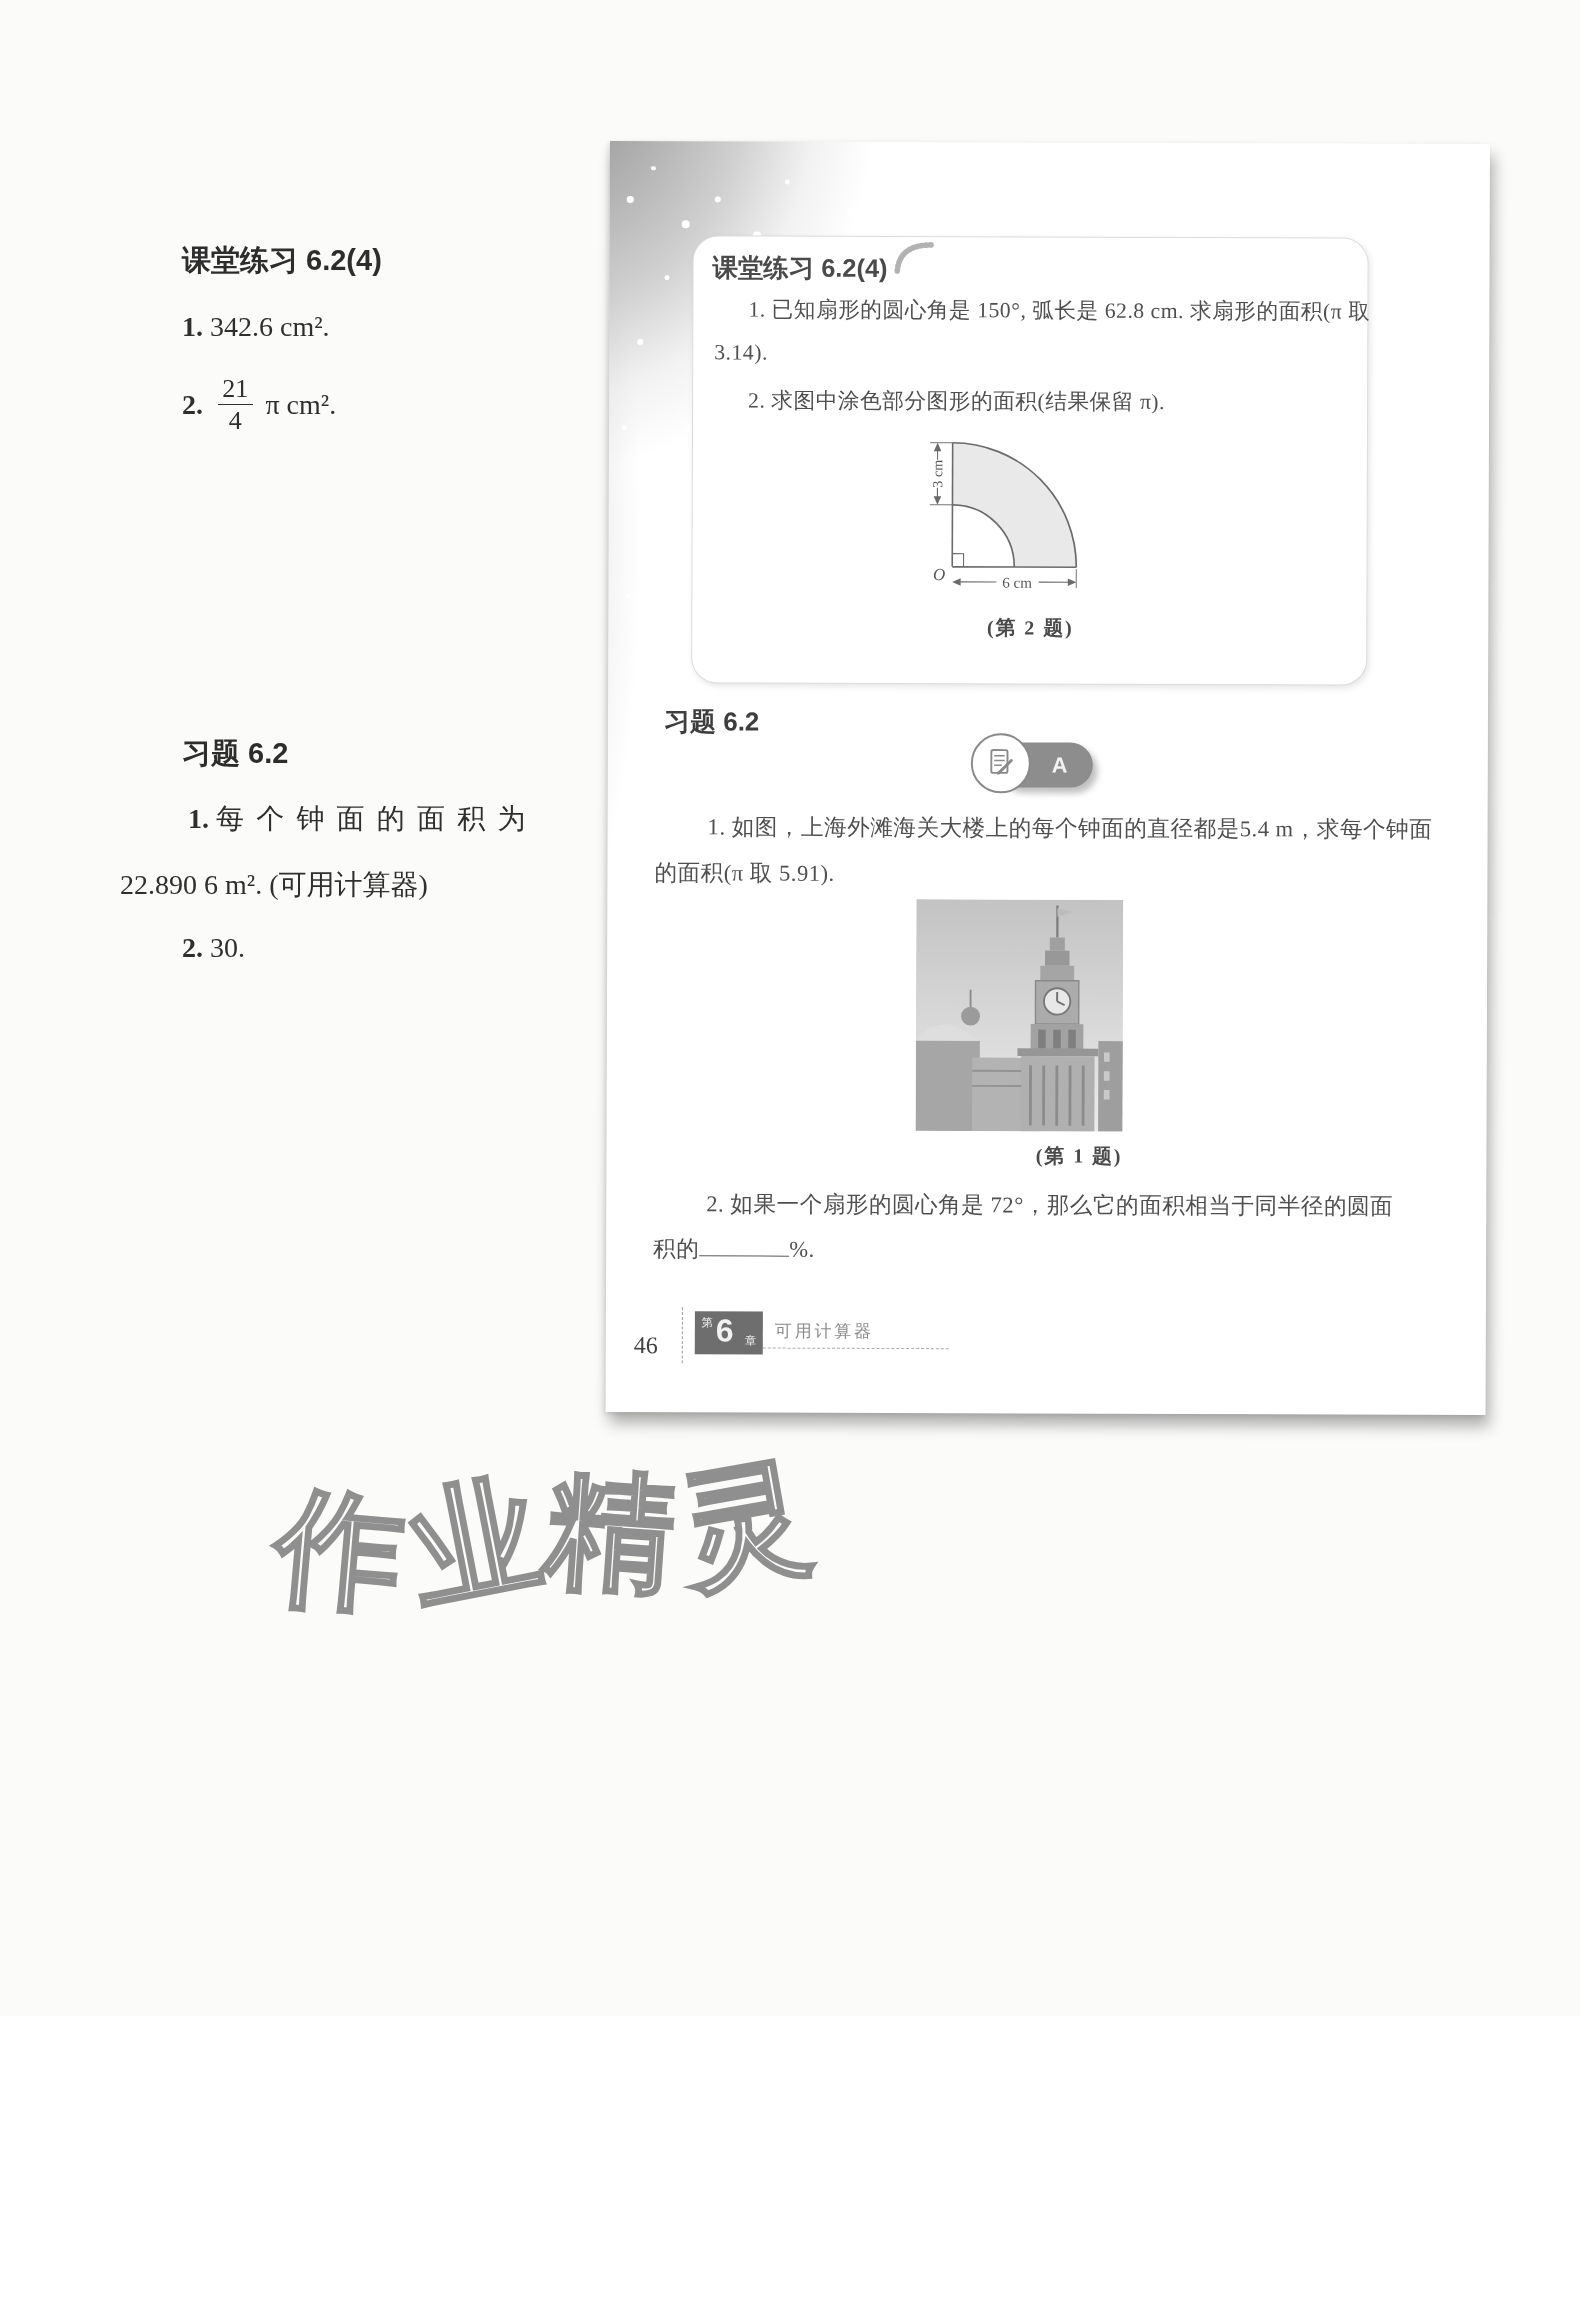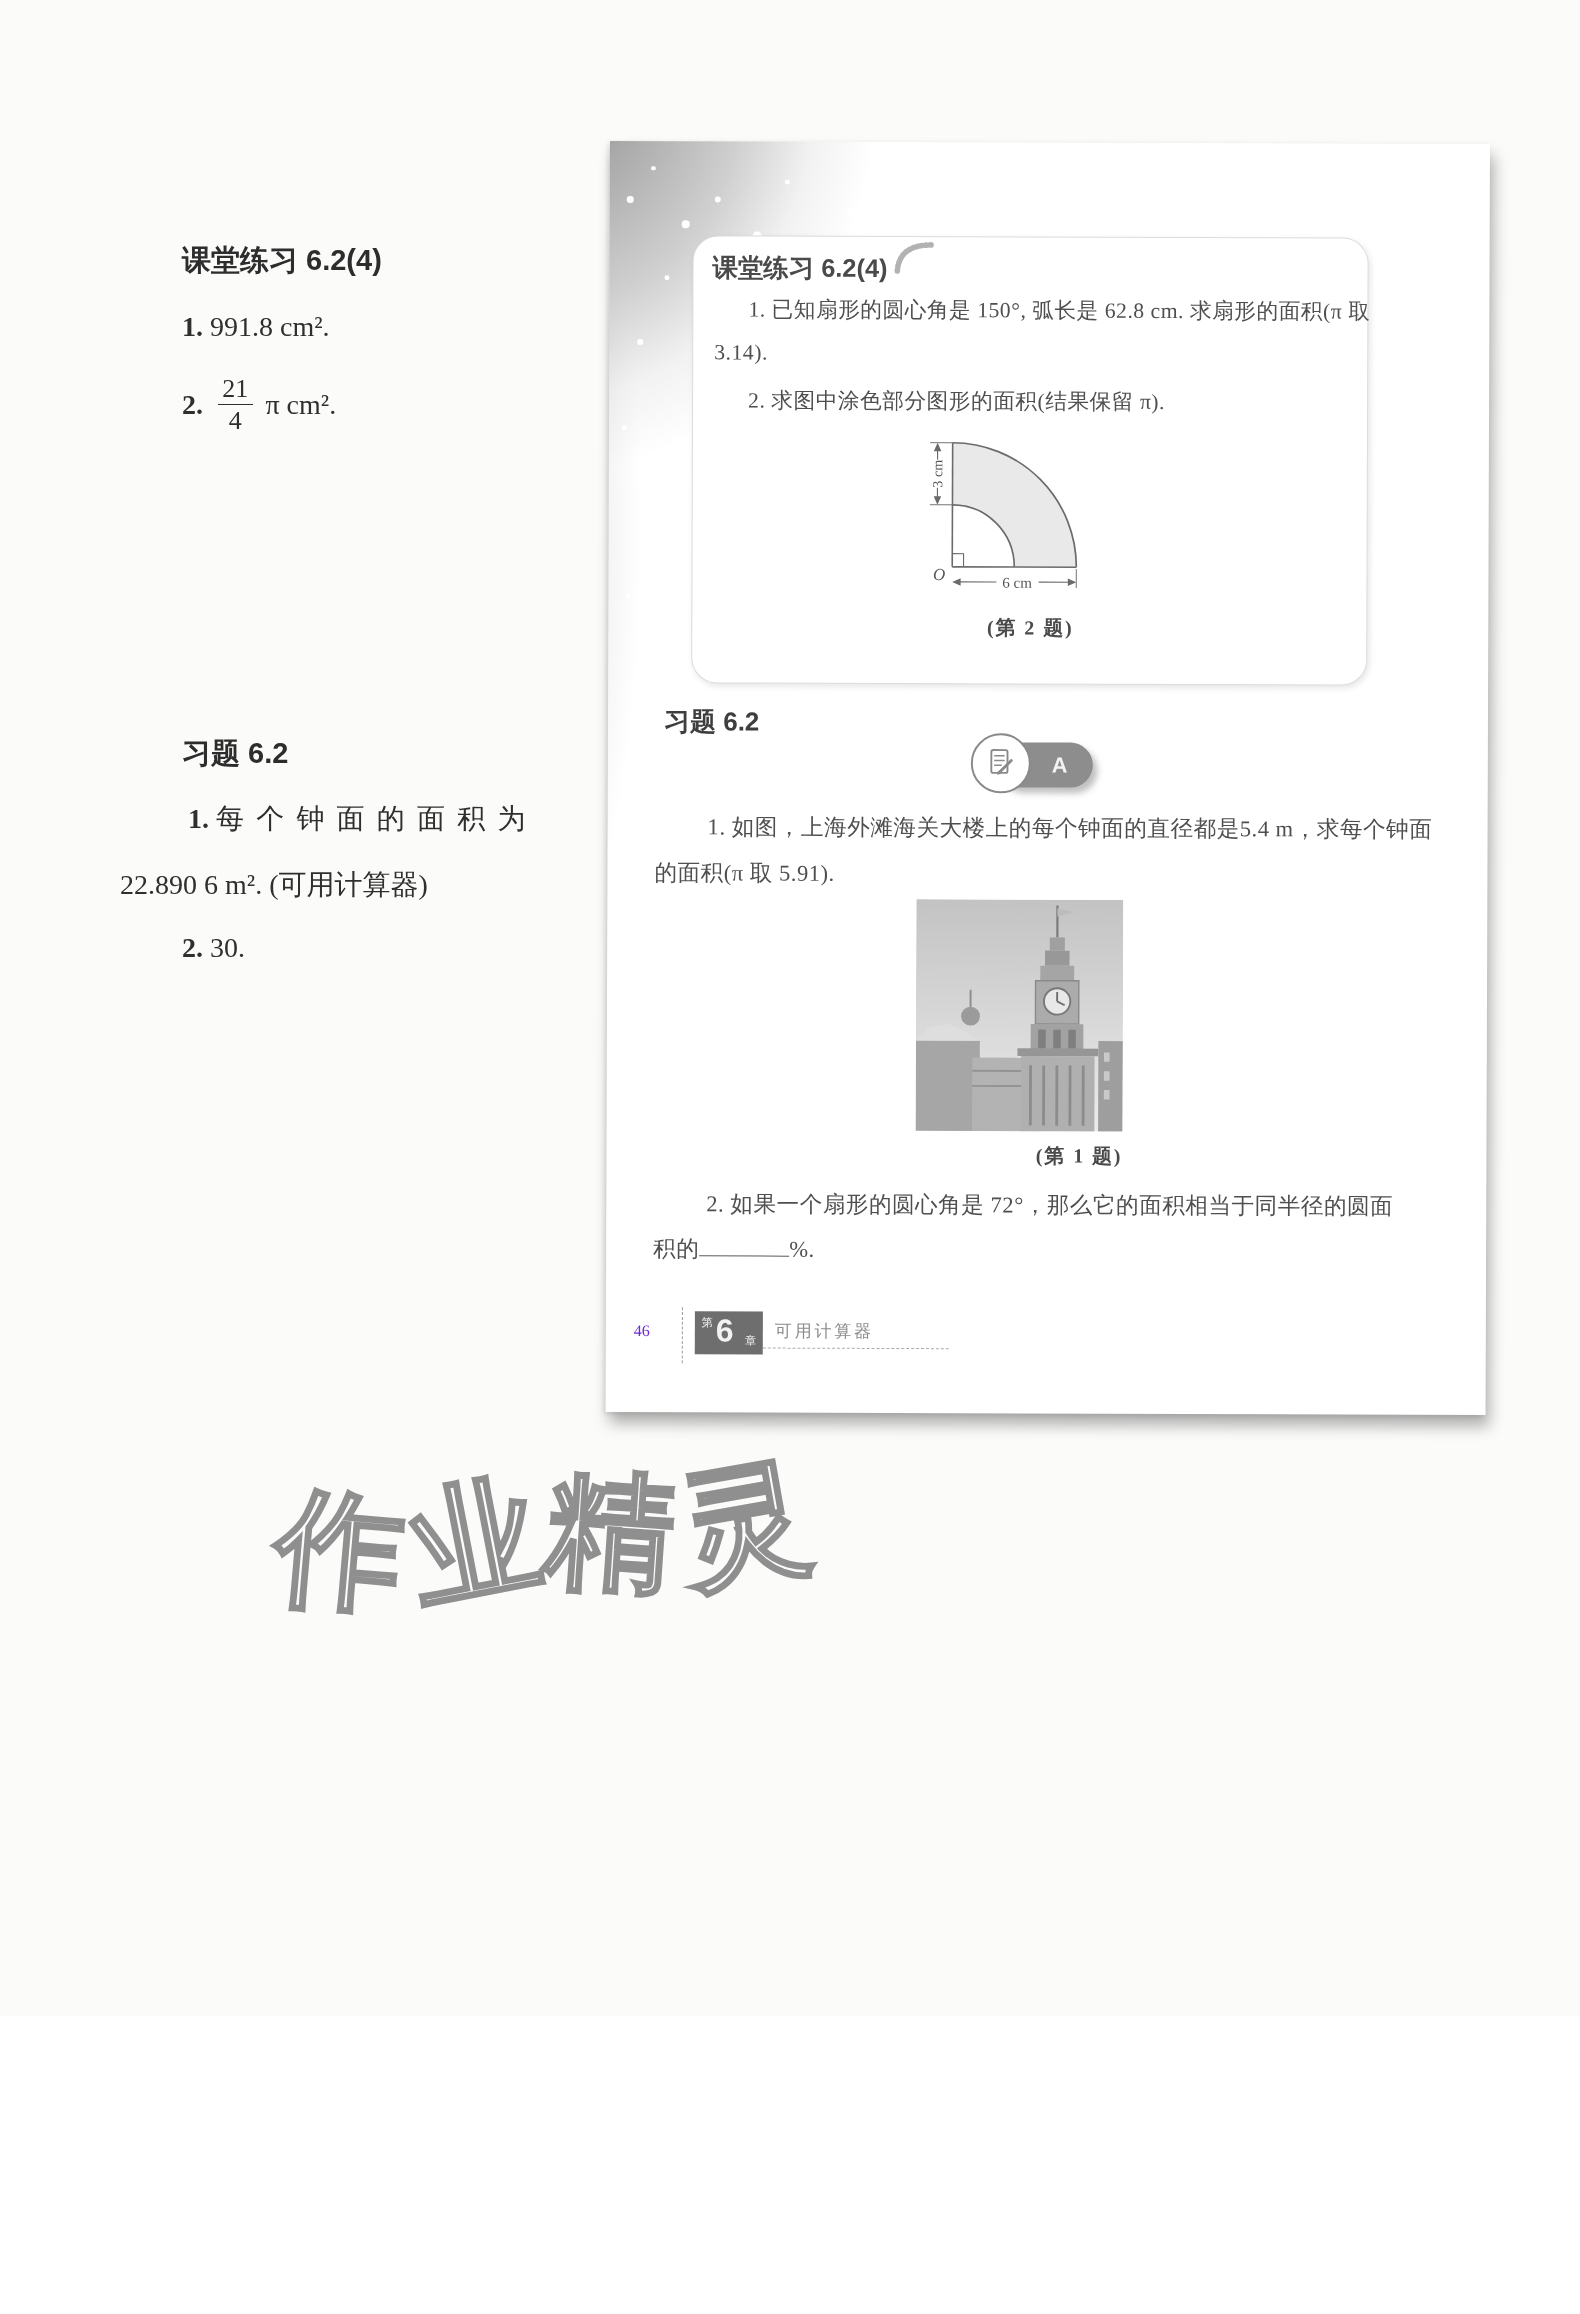--- a/index.html
+++ b/index.html
@@ -41,21 +41,21 @@
   .badge-pill { position:absolute; left:26px; top:8.5px; width:96px; height:45px; border-radius:24.5px; background:#8d8d8d;
                 box-shadow:4.7px 5.6px 6.6px rgba(130,130,130,.50); }
   .badge-letter { position:absolute; left:55px; top:10.4px; color:#f3f3f3; font-family:"Liberation Sans",sans-serif; font-weight:bold; font-size:21.7px; }
   .badge-circle { position:absolute; left:0; top:0; width:60px; height:60px; border-radius:50%; background:#fff; border:2.4px solid #8a8a8a; display:flex; align-items:center; justify-content:center; }
 
   .photo { position:absolute; left:309px; top:757px; width:207px; height:232px; }
   .photo-caption { position:absolute; left:309px; width:207px; top:1000px; text-align:right; font-size:20px; font-weight:bold; color:#4a4a4a; letter-spacing:1.9px; }
   .blank-line { display:inline-block; width:90px; height:21px; border-bottom:1.5px solid #5a5a5a; vertical-align:baseline; }
 
   .footer { position:absolute; left:0; top:1166px; width:880px; height:66px; }
-  .f-page { position:absolute; left:28px; top:15px; font-size:16px; color:#6d28d9; }
+  .f-page { position:absolute; left:28px; top:25px; font-size:24px; color:#404040; }
   .f-div { position:absolute; left:76px; top:0; height:56px; border-left:1.9px dashed #9a9a9a; }
   .f-box { position:absolute; left:89px; top:3.8px; width:68px; height:43px; background:#6e6e6e; color:#f2f2f2;
            font-family:"Liberation Sans",sans-serif; }
   .f-box .pre { position:absolute; left:6.6px; top:4.7px; font-size:11.3px; }
   .f-box .num { position:absolute; left:21px; top:0.9px; font-size:32px; font-weight:bold; }
   .f-box .post { position:absolute; right:6.6px; bottom:5.6px; font-size:11.3px; }
   .f-title { position:absolute; left:169px; top:12.2px; font-size:17px; color:#8b8b8b; letter-spacing:2.8px; white-space:nowrap; }
   .f-dash { position:absolute; left:157px; top:40px; width:186px; border-top:1.9px dashed #ababab; }
 
   
@@ -73,21 +73,21 @@
 </style>
 </head>
 <body>
 
 <div class="canvas">
 
   <div class="lc-head" style="left:182px; top:241px;">课堂练习 6.2(4)</div>
 
   <div class="lc-line" style="left:182px; top:311px;">
     <span class="lc-label">1.</span>
-    <span>991.8 cm².</span>
+    <span>342.6 cm².</span>
   </div>
 
   <div class="lc-line" style="left:182px; top:375px;">
     <span class="lc-label">2.</span>
     <span class="frac">
       <span class="num">21</span>
       <span class="den">4</span>
     </span>
     <span>π cm².</span>
   </div>

